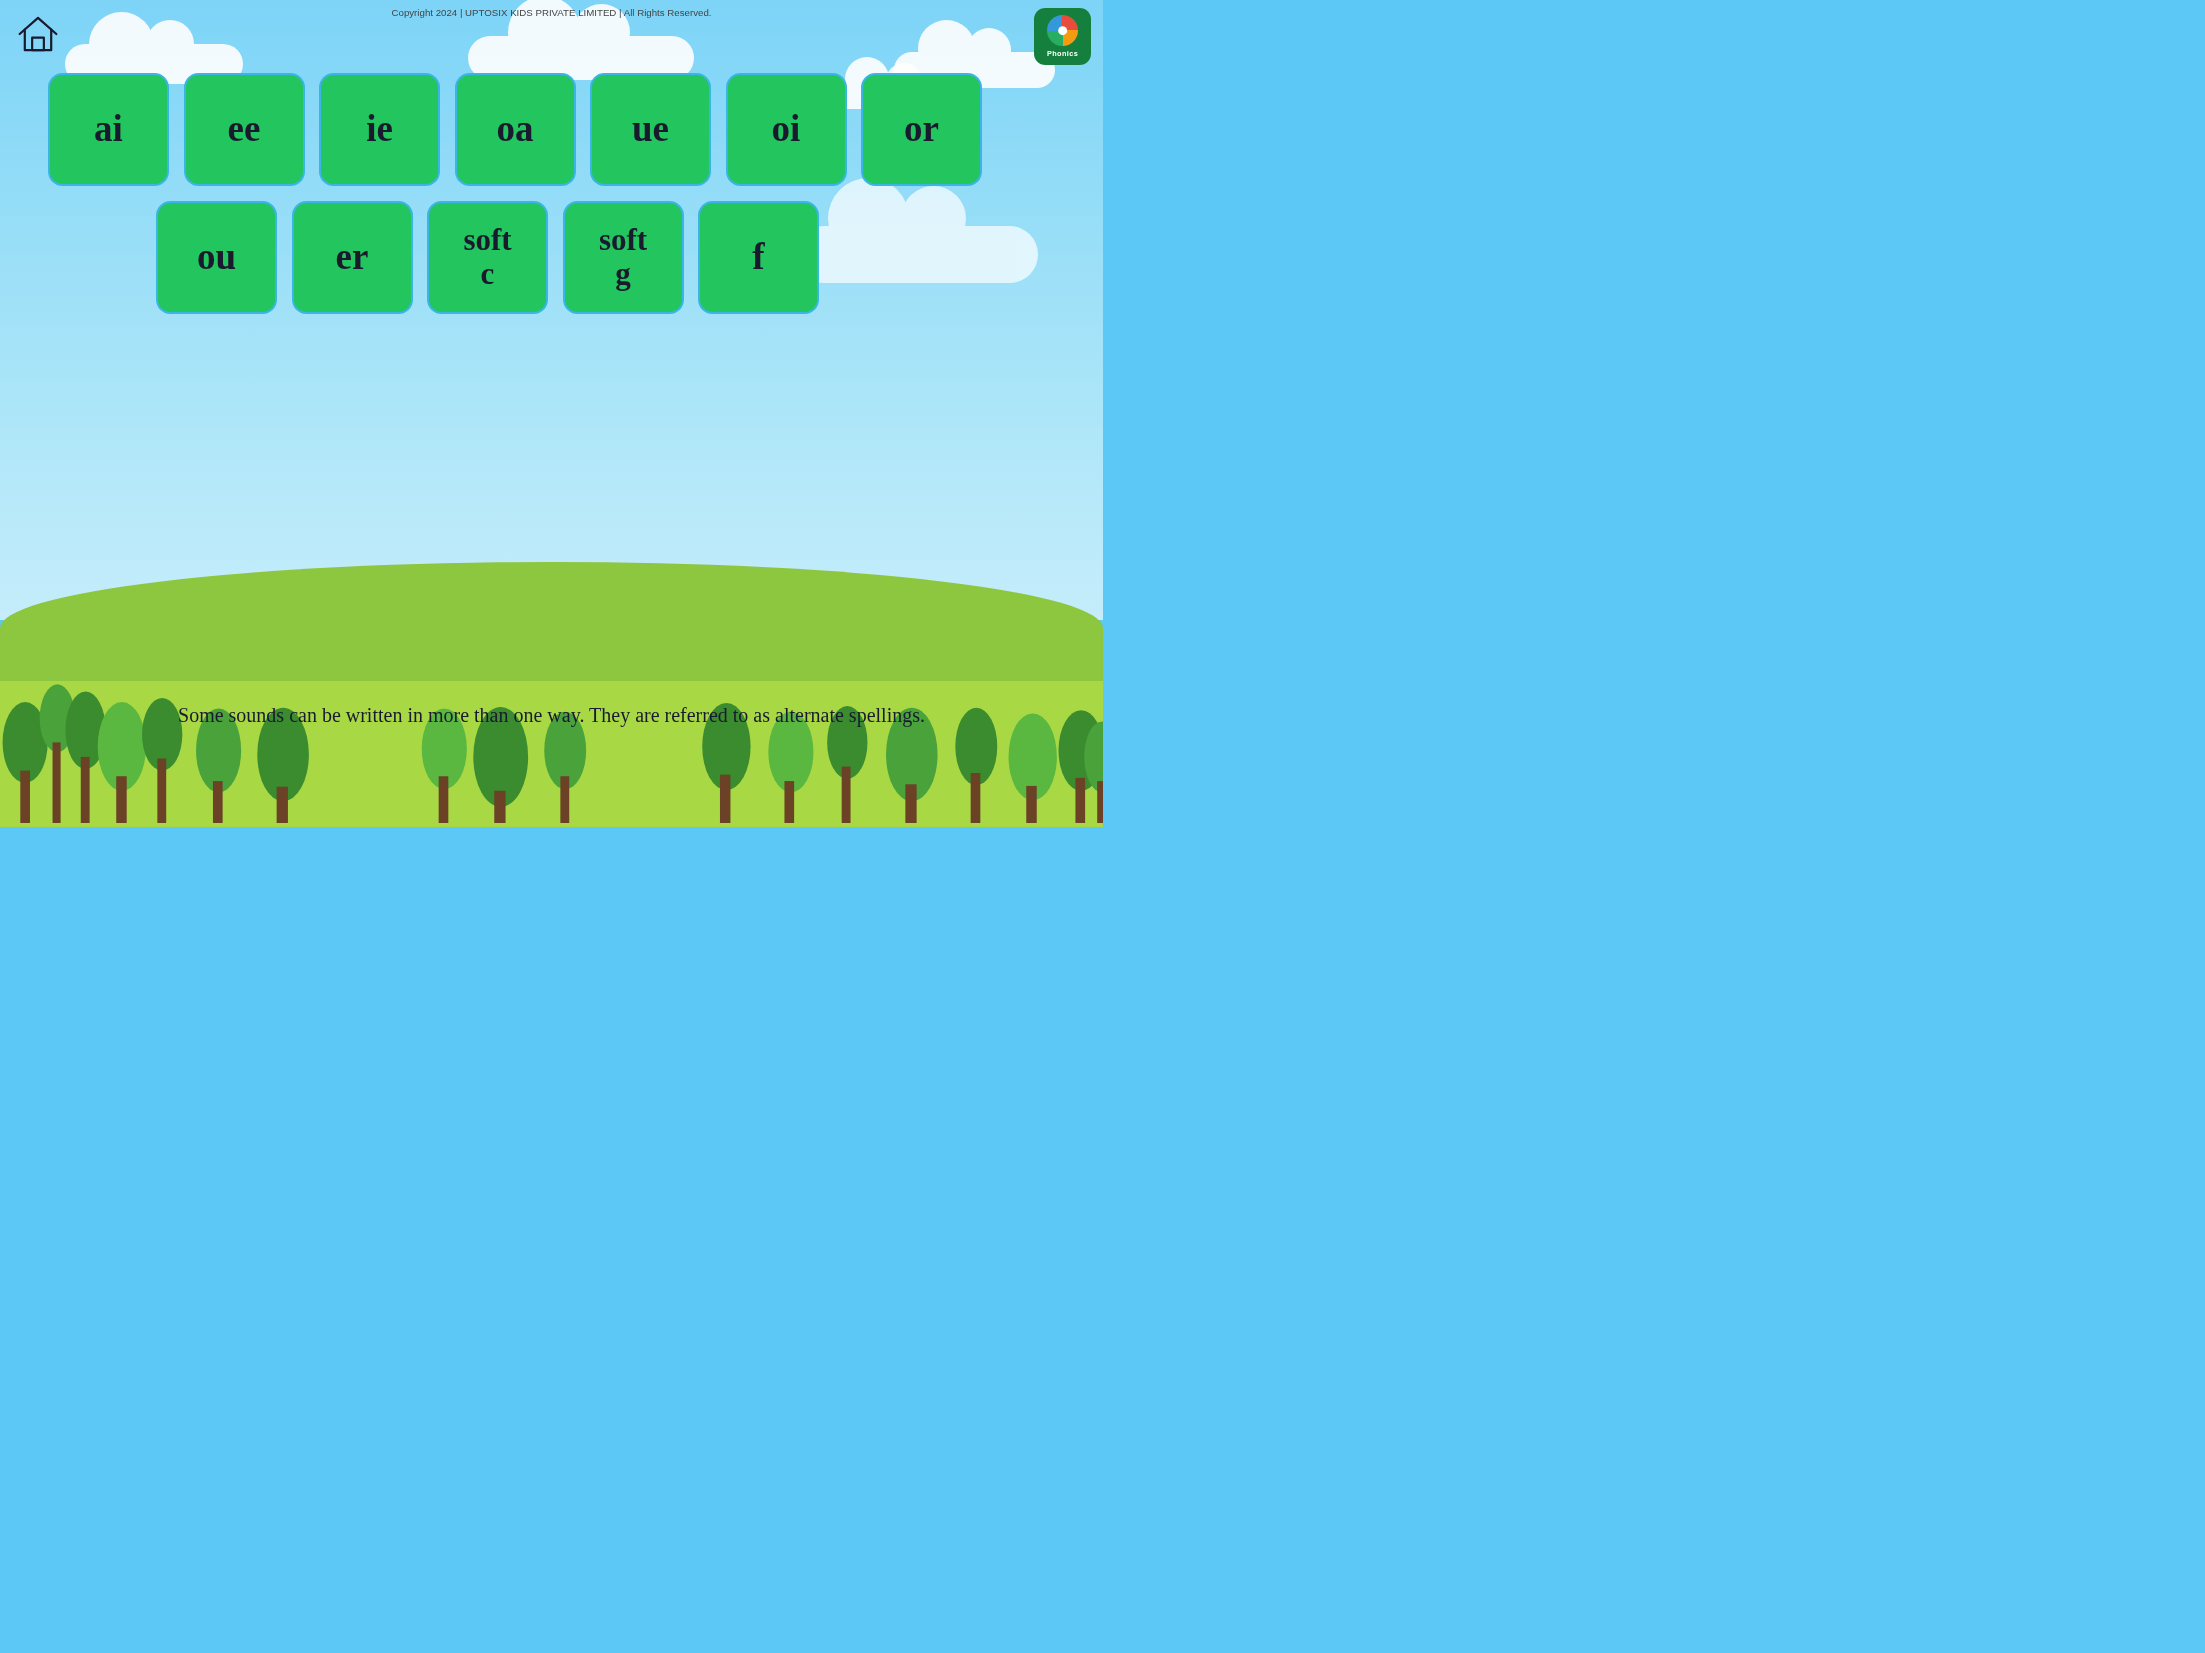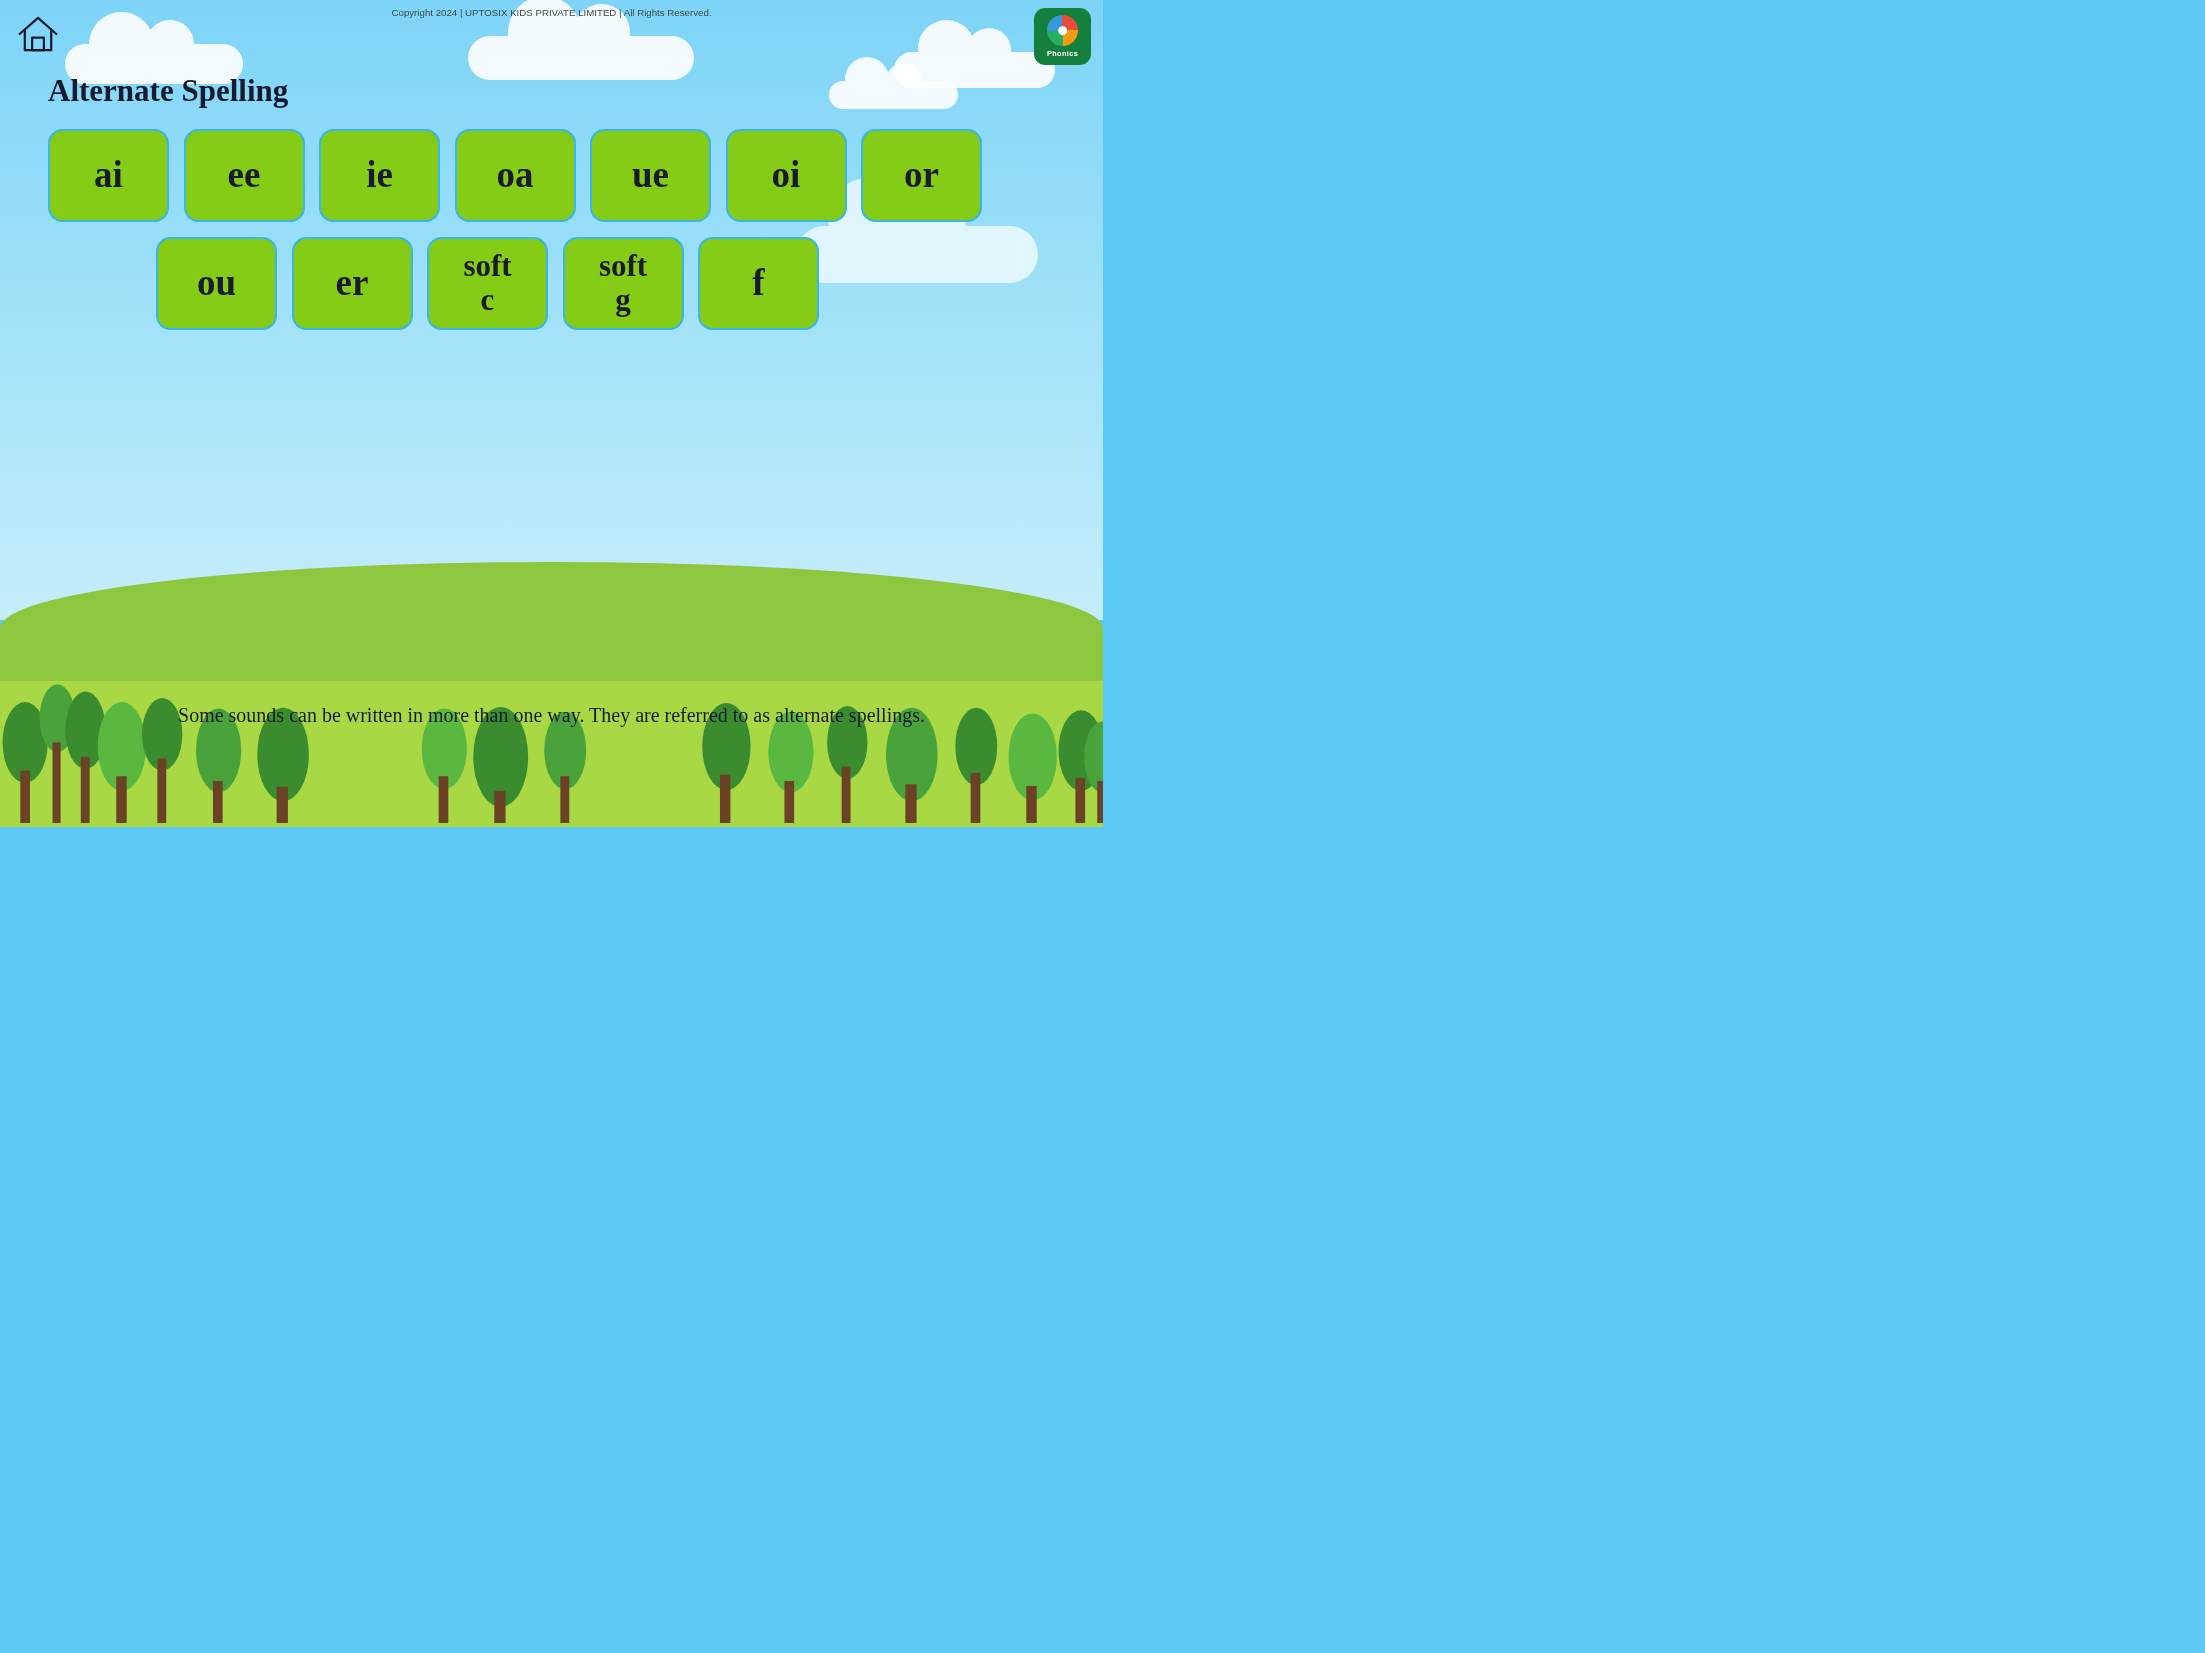--- a/index.html
+++ b/index.html
@@ -223,25 +223,25 @@
       gap: 14.5px;
     }
 
     .cards-row {
       display: flex;
       gap: 14.5px;
       align-items: center;
     }
 
     .spelling-card {
-      background: #84cc16;
+      background: #22c55e;
       border: 2.4px solid #3ab5e6;
       border-radius: 14.5px;
       width: 121px;
-      height: 93px;
+      height: 113px;
       display: flex;
       align-items: center;
       justify-content: center;
       cursor: pointer;
       transition: transform 0.1s;
       flex-shrink: 0;
     }
 
     .spelling-card-text {
       font-size: 37px;
@@ -364,21 +364,20 @@
 
 <div class="home-icon">
   <svg viewBox="0 0 60 60" xmlns="http://www.w3.org/2000/svg" fill="none" stroke="#1a1a2e" stroke-width="3" stroke-linecap="round" stroke-linejoin="round">
     <polyline points="5,30 30,8 55,30"></polyline>
     <polyline points="12,24 12,52 48,52 48,24"></polyline>
     <rect x="22" y="35" width="16" height="17"></rect>
   </svg>
 </div>
 
 <div class="content">
-  <div class="section-title">Alternate Spelling</div>
 
   <div class="cards-container">
 
     <div class="cards-row">
       <div class="spelling-card">
         <span class="spelling-card-text">ai</span>
       </div>
       <div class="spelling-card">
         <span class="spelling-card-text">ee</span>
       </div>

